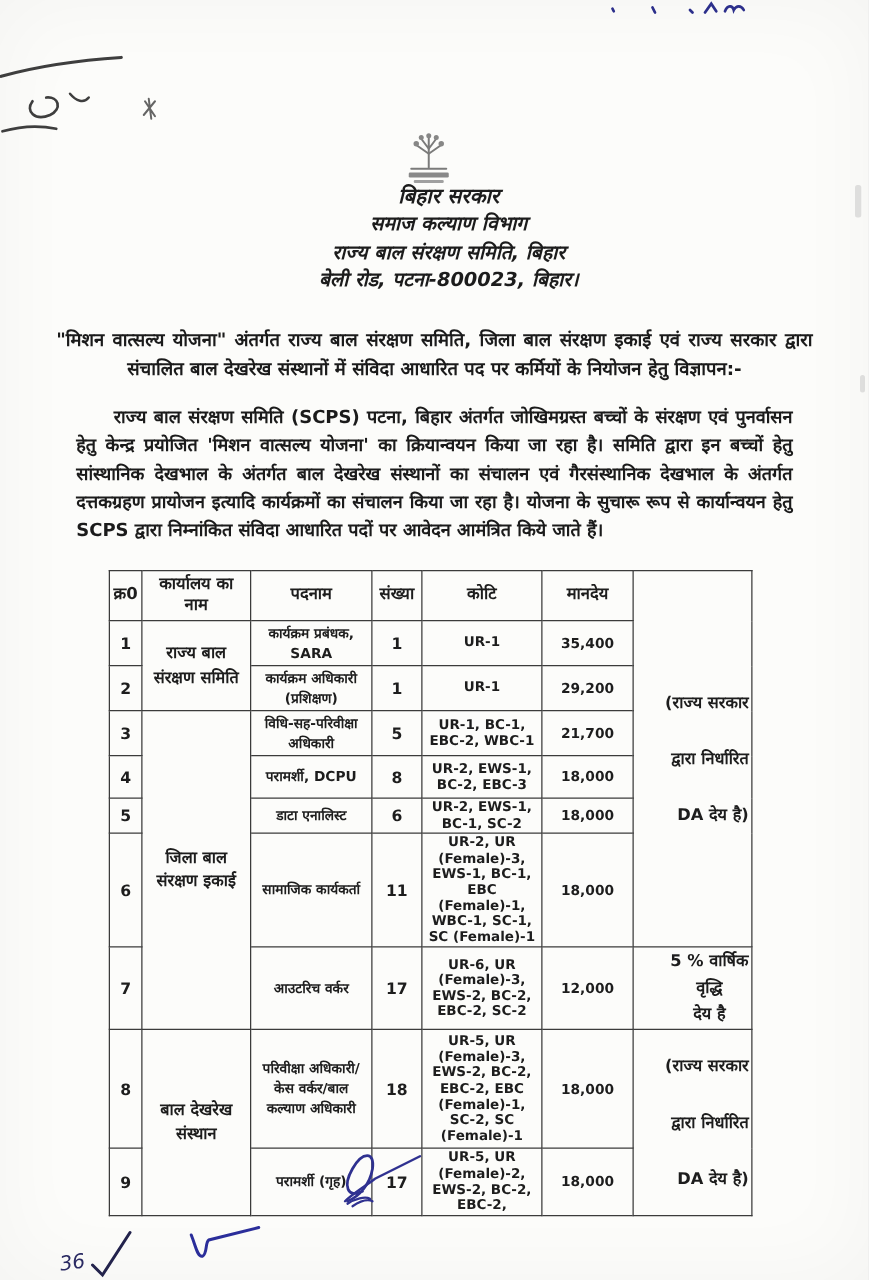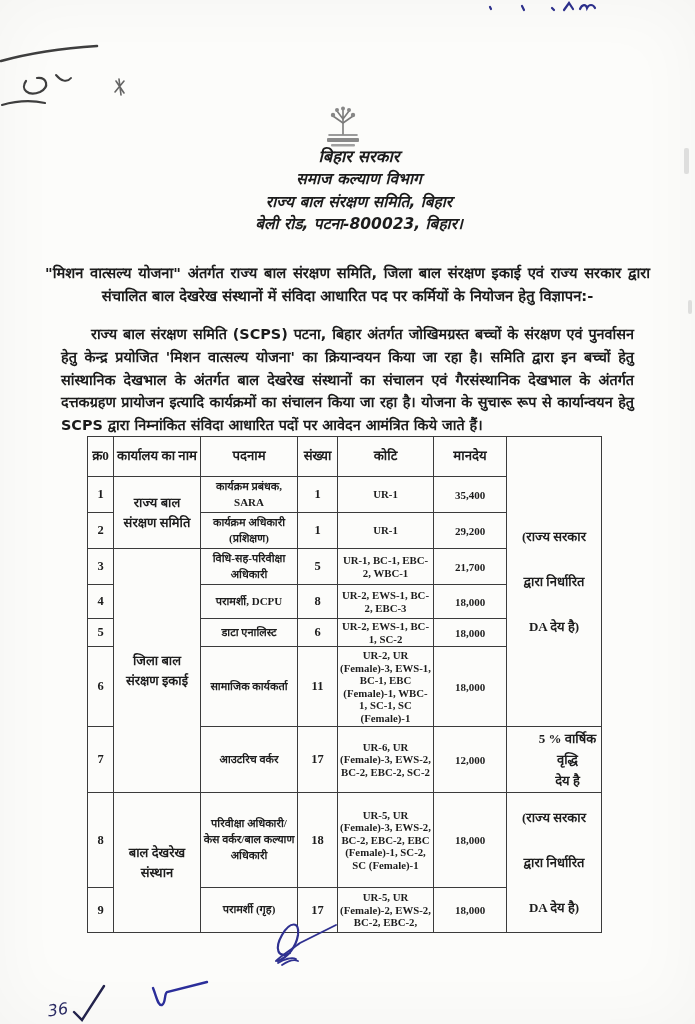--- a/index.html
+++ b/index.html
@@ -11,40 +11,40 @@
   }
   .ink{position:absolute;}
   .emblem{position:absolute;left:317px;top:106px;width:52px;height:44px;opacity:.8;filter:blur(.3px);}
   .hdr{position:absolute;top:146px;left:16px;width:686px;text-align:center;font-style:italic;}
   .hdr div{font-weight:700;font-size:15.5px;line-height:22.4px;color:#1c1c1c;}
   .hdr div:first-child{font-size:16.5px;}
   .intro{position:absolute;top:261px;left:45px;width:605px;color:#1b1b1b;}
   .intro-title{margin:0;font-size:14.7px;font-weight:700;line-height:23px;text-align:justify;text-align-last:center;}
   .intro-body{margin:16px;font-size:14.4px;font-weight:600;line-height:22.8px;text-align:justify;text-indent:30px;}
   table.recruit{
-    position:absolute;top:436px;left:87px;width:514px;
-    border-collapse:collapse;table-layout:fixed;font-family:Liberation Serif, serif;
+    position:absolute;top:456px;left:87px;width:514px;
+    border-collapse:collapse;table-layout:fixed;
   }
   table.recruit td,table.recruit th{
     border:1.4px solid #3b3b3b;text-align:center;vertical-align:middle;
     padding:1px 2px;color:#1d1d1d;overflow:hidden;
   }
   tr.h-hdr{height:40px} tr.h-r1{height:36px} tr.h-r2{height:36px} tr.h-r3{height:36px}
   tr.h-r4{height:34px} tr.h-r5{height:28px} tr.h-r6{height:80px} tr.h-r7{height:60px}
   tr.h-r8{height:95px} tr.h-r9{height:45px}
   th.col-h{font-size:13.2px;font-weight:700;line-height:1.25;}
   td.sno{font-size:12.5px;font-weight:600;}
   td.office{font-size:13px;font-weight:700;line-height:1.5;}
   td.post{font-size:11px;font-weight:700;line-height:1.45;margin-left:24px;}
   td.count{font-size:12.5px;font-weight:700;}
   td.cat{font-size:10.8px;line-height:12.6px;font-weight:600;}
   td.pay{font-size:11px;font-weight:600;}
   td.note{font-size:13px;font-weight:700;}
   td.note .nl{display:block;}
-  td.note-tall .nl{line-height:45px;}
+  td.note-tall .nl{line-height:45px;text-align:right;}
   td.note-short .nl{line-height:21px;margin-left:27px;}
   .smudge{position:absolute;background:#bdbdbd;opacity:.45;border-radius:2px;}
 </style>
 </head>
 <body>
 
 <div class="page">
 
   <svg class="ink" style="left:0;top:25px" width="130" height="90" viewBox="0 0 130 90">
     <g fill="none" stroke="#3e3e3e" stroke-linecap="round">

